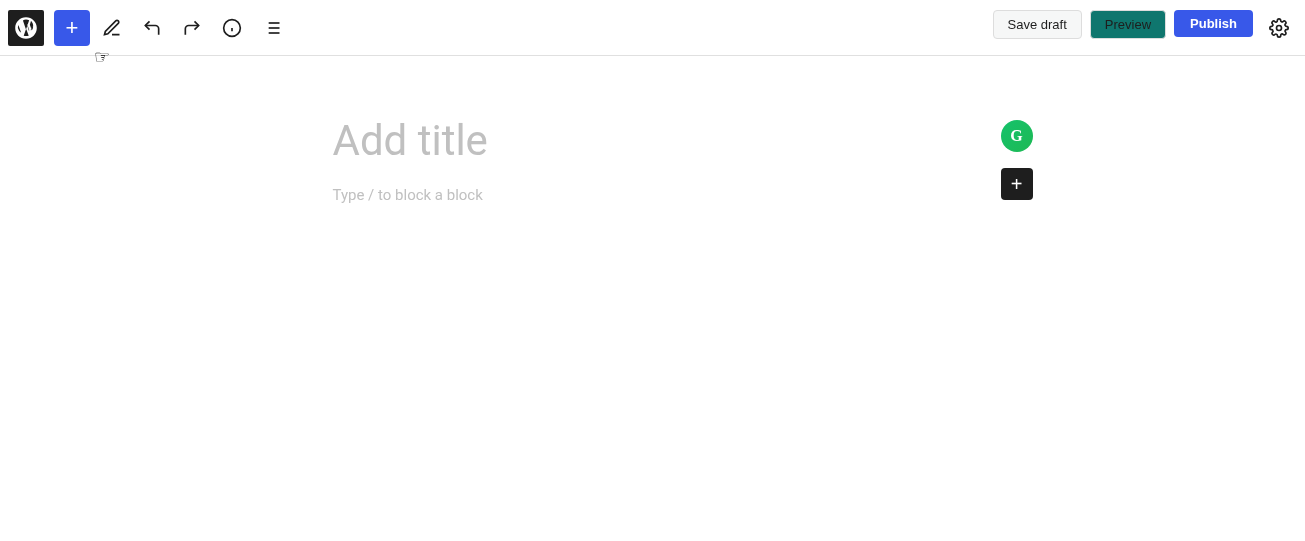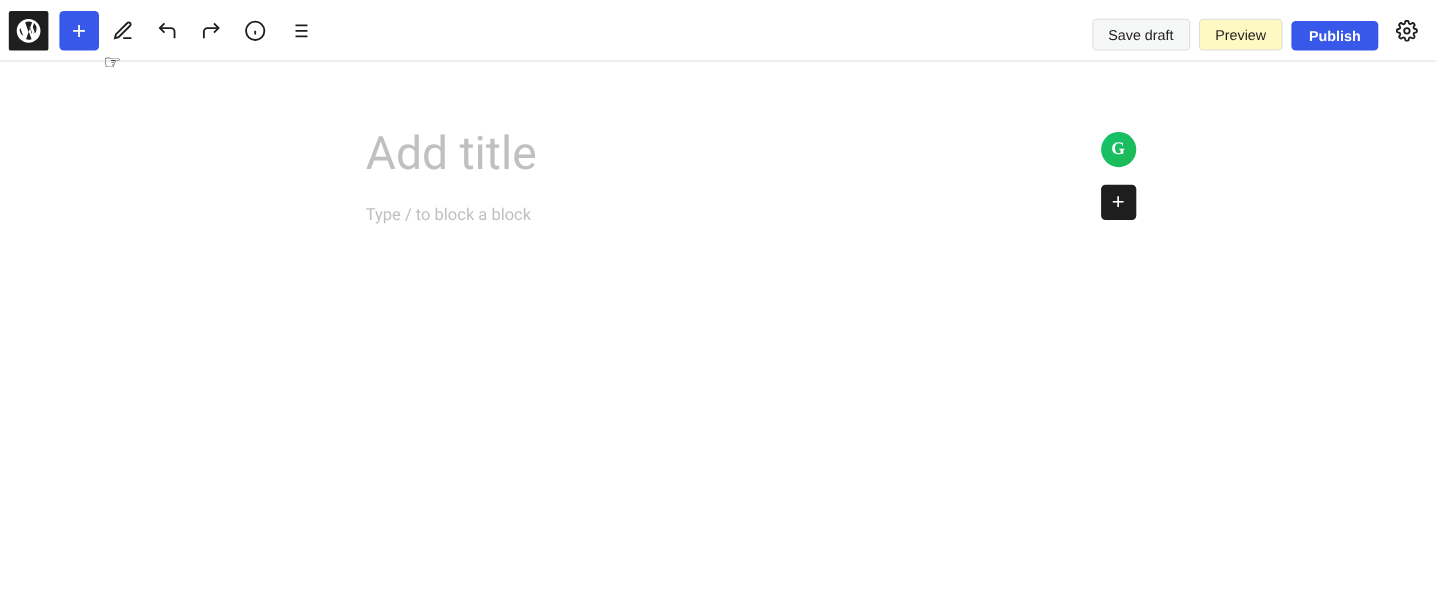--- a/index.html
+++ b/index.html
@@ -81,37 +81,37 @@
     }
 
     .icon-btn svg {
       width: 20px;
       height: 20px;
     }
 
     .toolbar-right {
       margin-left: auto;
       display: flex;
-      align-items: flex-end;
+      align-items: flex-start;
       gap: 8px;
     }
 
     .btn-save-draft {
       padding: 6px 14px;
       background: #f6f7f7;
       border: 1px solid #ddd;
       border-radius: 4px;
       font-size: 13px;
       color: #1e1e1e;
       cursor: pointer;
     }
 
     .btn-preview {
       padding: 6px 14px;
-      background: #fef9c3;
+      background: #0f766e;
       border: 1px solid #ddd;
       border-radius: 4px;
       font-size: 13px;
       color: #1e1e1e;
       cursor: pointer;
     }
 
     .btn-publish {
       padding: 6px 16px;
       background: #3858e9;

